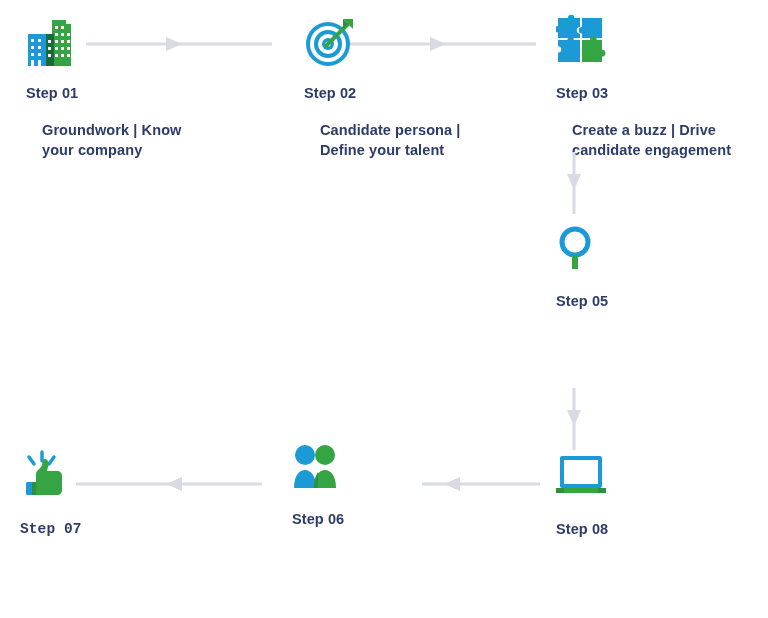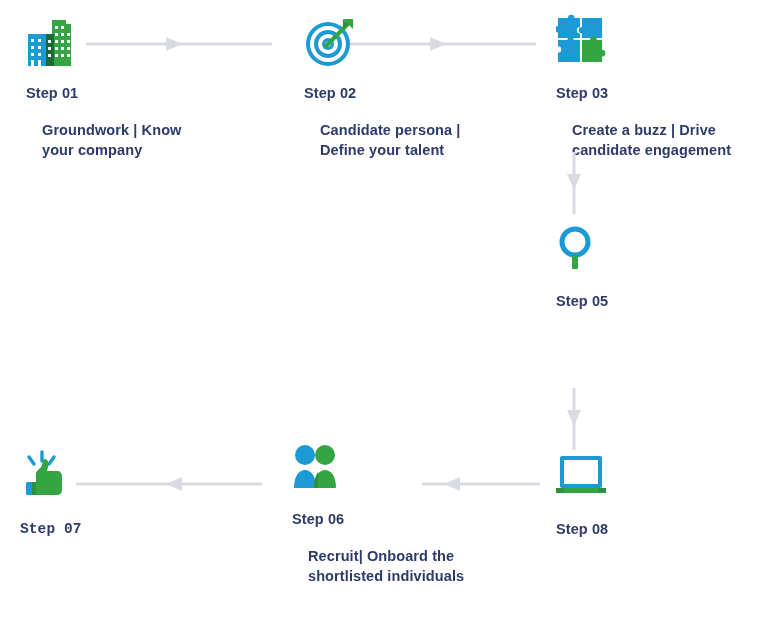--- a/index.html
+++ b/index.html
@@ -191,21 +191,20 @@
         <circle cx="13" cy="15" r="10" fill="#1b9ad6"></circle>
         <path d="M2 48 c0 -12 5 -18 11 -18 c6 0 11 6 11 18 z" fill="#1b9ad6"></path>
 
         <circle cx="33" cy="15" r="10" fill="#35a544"></circle>
         <path d="M22 48 c0 -12 5 -18 11 -18 c6 0 11 6 11 18 z" fill="#35a544"></path>
 
         <path d="M22 48 c0 -8 2 -13 4 -16 l0 16 z" fill="#2e8f3c"></path>
       </svg>
     </span>
     <p class="step-title">Step 06</p>
-    <p class="step-desc">Recruit| Onboard the shortlisted individuals</p>
   </div>
 
   <div class="step" id="step-07">
     <span class="step-icon">
       <svg width="58" height="56" viewBox="0 0 58 56" xmlns="http://www.w3.org/2000/svg">
 
         <g stroke="#1b9ad6" stroke-width="3.4" stroke-linecap="round">
           <line x1="22" y1="2" x2="22" y2="11"></line>
           <line x1="9" y1="7" x2="14" y2="14"></line>
           <line x1="34" y1="7" x2="29" y2="14"></line>

